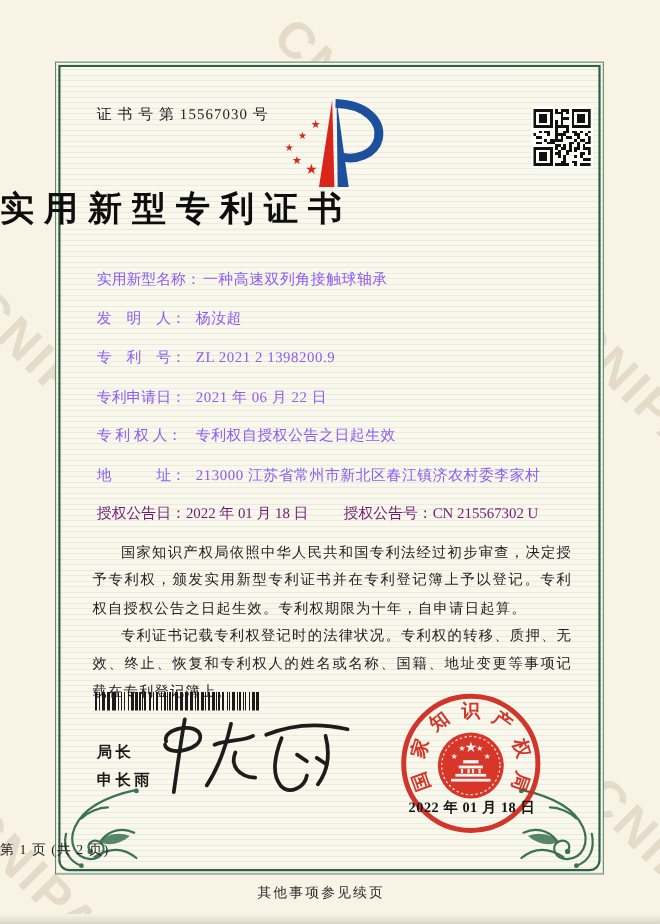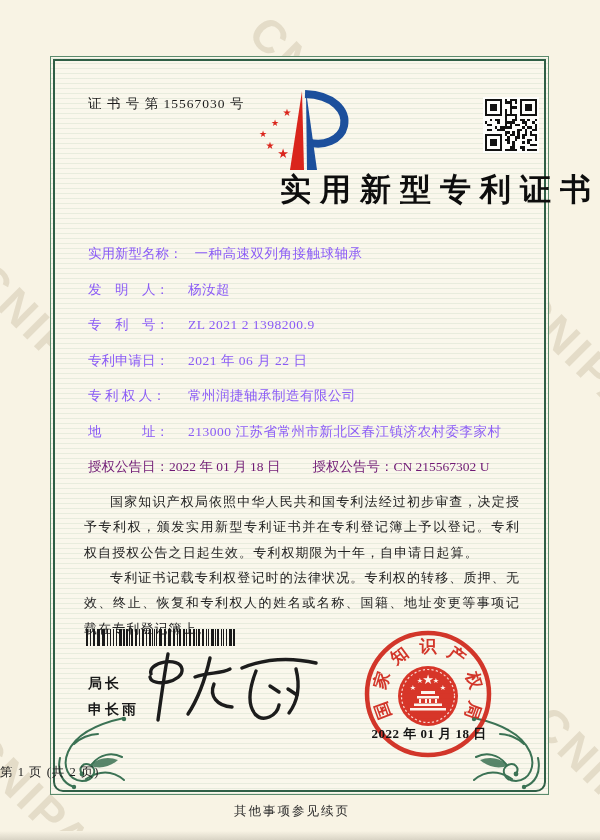--- a/index.html
+++ b/index.html
@@ -21,27 +21,27 @@
   .corner-ornament{position:absolute;z-index:4;}
   .corner-ornament.right{transform:scaleX(-1);}
 
   .content{position:absolute;inset:0;z-index:5;}
 
   .cert-no{position:absolute;left:88px;top:95px;font-size:13.5px;color:#1c1c1c;letter-spacing:1px;}
 
   .logo{position:absolute;left:250px;top:82px;}
   .qr{position:absolute;left:483px;top:97px;width:52px;height:52px;background:#fdfdfb;padding:2px;}
 
-  .title{position:absolute;left:0;right:0;top:169px;text-align:right;font-size:31px;font-weight:bold;
+  .title{position:absolute;left:0;right:0;top:169px;text-align:left;font-size:31px;font-weight:bold;
          color:#0d0d0d;letter-spacing:9px;}
 
   .fields{position:absolute;left:88px;top:243px;right:55px;}
   .field-row{display:flex;line-height:21px;margin-bottom:14.5px;font-size:13.5px;color:#8b5cf6;white-space:nowrap;}
   .f-label{flex:0 0 auto;min-width:88px;}
-  .f-value{margin-left:12px;letter-spacing:0.5px;font-family:Liberation Serif, serif;}
+  .f-value{margin-left:2px;letter-spacing:0.5px;font-family:Liberation Serif, serif;}
 
   .grant-row{position:absolute;left:88px;top:456px;display:flex;font-size:13.5px;color:#701a75;line-height:21px;white-space:nowrap;}
   .grant-pair2{margin-left:32px;}
 
   .body-text{position:absolute;left:84px;top:489px;width:436px;font-size:13px;color:#222;
              line-height:1.95;letter-spacing:1.1px;text-align:justify;}
   .body-text p{margin:0;text-indent:2em;}
 
   .barcode{position:absolute;left:86px;top:629px;}
 
@@ -271,21 +271,21 @@
         <div class="field-row">
           <span class="f-label">专　利　号：</span>
           <span class="f-value">ZL 2021 2 1398200.9</span>
         </div>
         <div class="field-row">
           <span class="f-label">专利申请日：</span>
           <span class="f-value">2021 年 06 月 22 日</span>
         </div>
         <div class="field-row">
           <span class="f-label">专 利 权 人：</span>
-          <span class="f-value">常州润捷轴承制造有限公司</span>
+          <span class="f-value">专利权自授权公告之日起生效</span>
         </div>
         <div class="field-row">
           <span class="f-label">地　　　址：</span>
           <span class="f-value">213000 江苏省常州市新北区春江镇济农村委李家村</span>
         </div>
       </div>
 
     <div class="grant-row">
       <span>授权公告日：</span>
       <span>2022 年 01 月 18 日</span>

